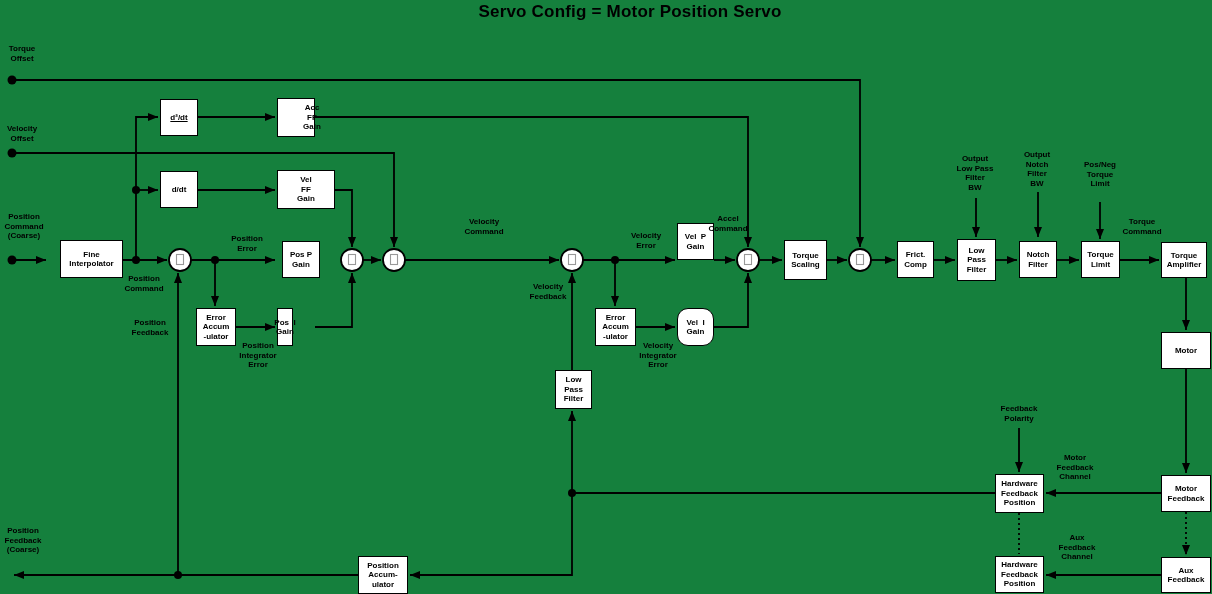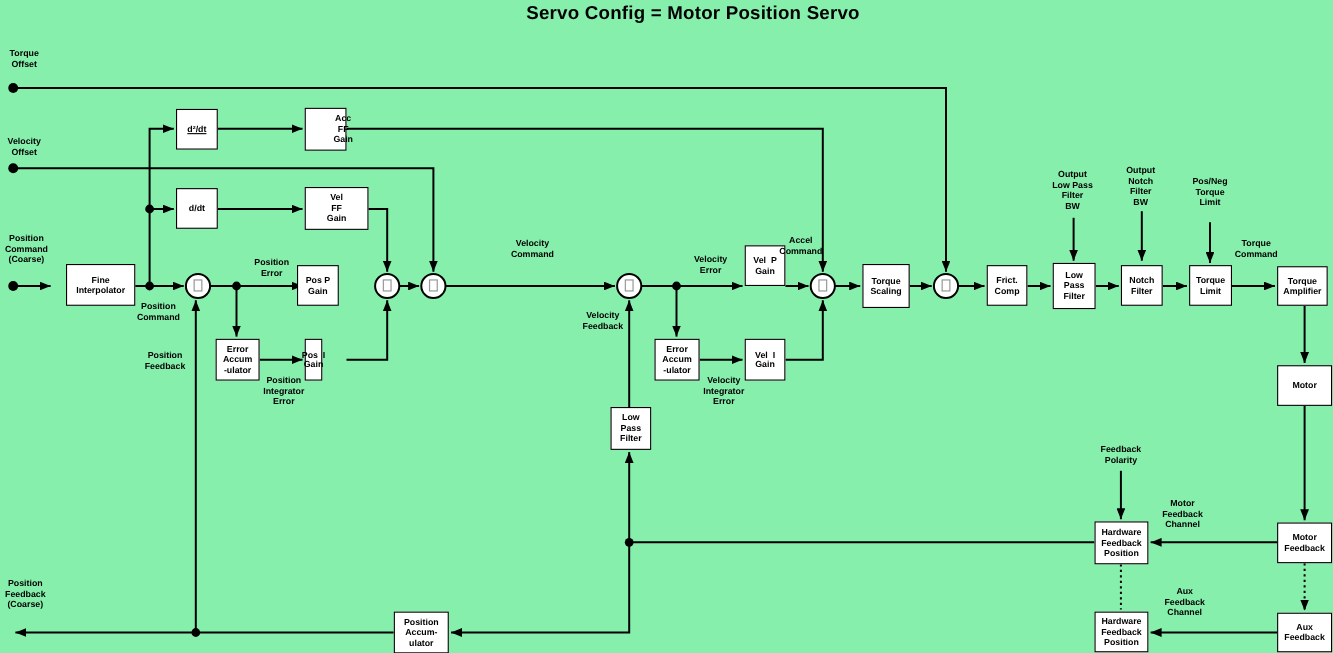--- a/index.html
+++ b/index.html
@@ -1,17 +1,17 @@
 <!DOCTYPE html>
 <html><head>
 <meta charset="utf-8">
 <style>
   html,body{margin:0;padding:0;background:#fff;}
   #stage{
-    position:relative;width:1212px;height:594px;background:#86efac;
+    position:relative;width:1212px;height:594px;background:#15803d;
     font-family:"Liberation Sans",sans-serif;overflow:hidden;
   }
   #title{
     position:absolute;left:0;top:2px;width:1260px;text-align:center;
     font-size:17px;font-weight:bold;color:#000;letter-spacing:0.2px;
   }
   svg{position:absolute;left:0;top:0;}
   .block{
     position:absolute;border:1.8px solid #000;background:#fff;
     display:flex;align-items:center;justify-content:center;text-align:center;
@@ -137,36 +137,36 @@
   <div class="block" style="left:48px;top:240px;width:63px;height:38px;margin-left:12px;">Fine
 Interpolator</div>
   <div class="block" style="left:160px;top:99px;width:38px;height:37px;text-decoration:underline;">d²/dt</div>
   <div class="block" style="left:277px;top:98px;width:38px;height:39px;padding-left:32px;">Acc
 FF
 Gain</div>
   <div class="block" style="left:160px;top:171px;width:38px;height:37px;">d/dt</div>
   <div class="block" style="left:277px;top:170px;width:58px;height:39px;">Vel
 FF
 Gain</div>
-  <div class="block" style="left:270px;top:241px;width:38px;height:37px;">Pos P
+  <div class="block" style="left:282px;top:241px;width:38px;height:37px;">Pos P
 Gain</div>
   <div class="block" style="left:277px;top:308px;width:16px;height:38px;">Pos  I
 Gain</div>
   <div class="block" style="left:196px;top:308px;width:40px;height:38px;">Error
 Accum
 -ulator</div>
   <div class="block" style="left:595px;top:308px;width:41px;height:38px;">Error
 Accum
 -ulator</div>
   <div class="block" style="left:555px;top:370px;width:37px;height:39px;">Low
 Pass
 Filter</div>
   <div class="block" style="left:677px;top:223px;width:37px;height:37px;">Vel  P
 Gain</div>
-  <div class="block" style="left:677px;top:308px;width:37px;height:38px;">Vel  I
+  <div class="block" style="left:677px;top:308px;width:37px;height:38px;border-radius:11px;">Vel  I
 Gain</div>
   <div class="block" style="left:784px;top:240px;width:43px;height:40px;">Torque
 Scaling</div>
   <div class="block" style="left:897px;top:241px;width:37px;height:37px;">Frict.
 Comp</div>
   <div class="block" style="left:957px;top:239px;width:39px;height:42px;">Low
 Pass
 Filter</div>
   <div class="block" style="left:1019px;top:241px;width:38px;height:37px;">Notch
 Filter</div>

